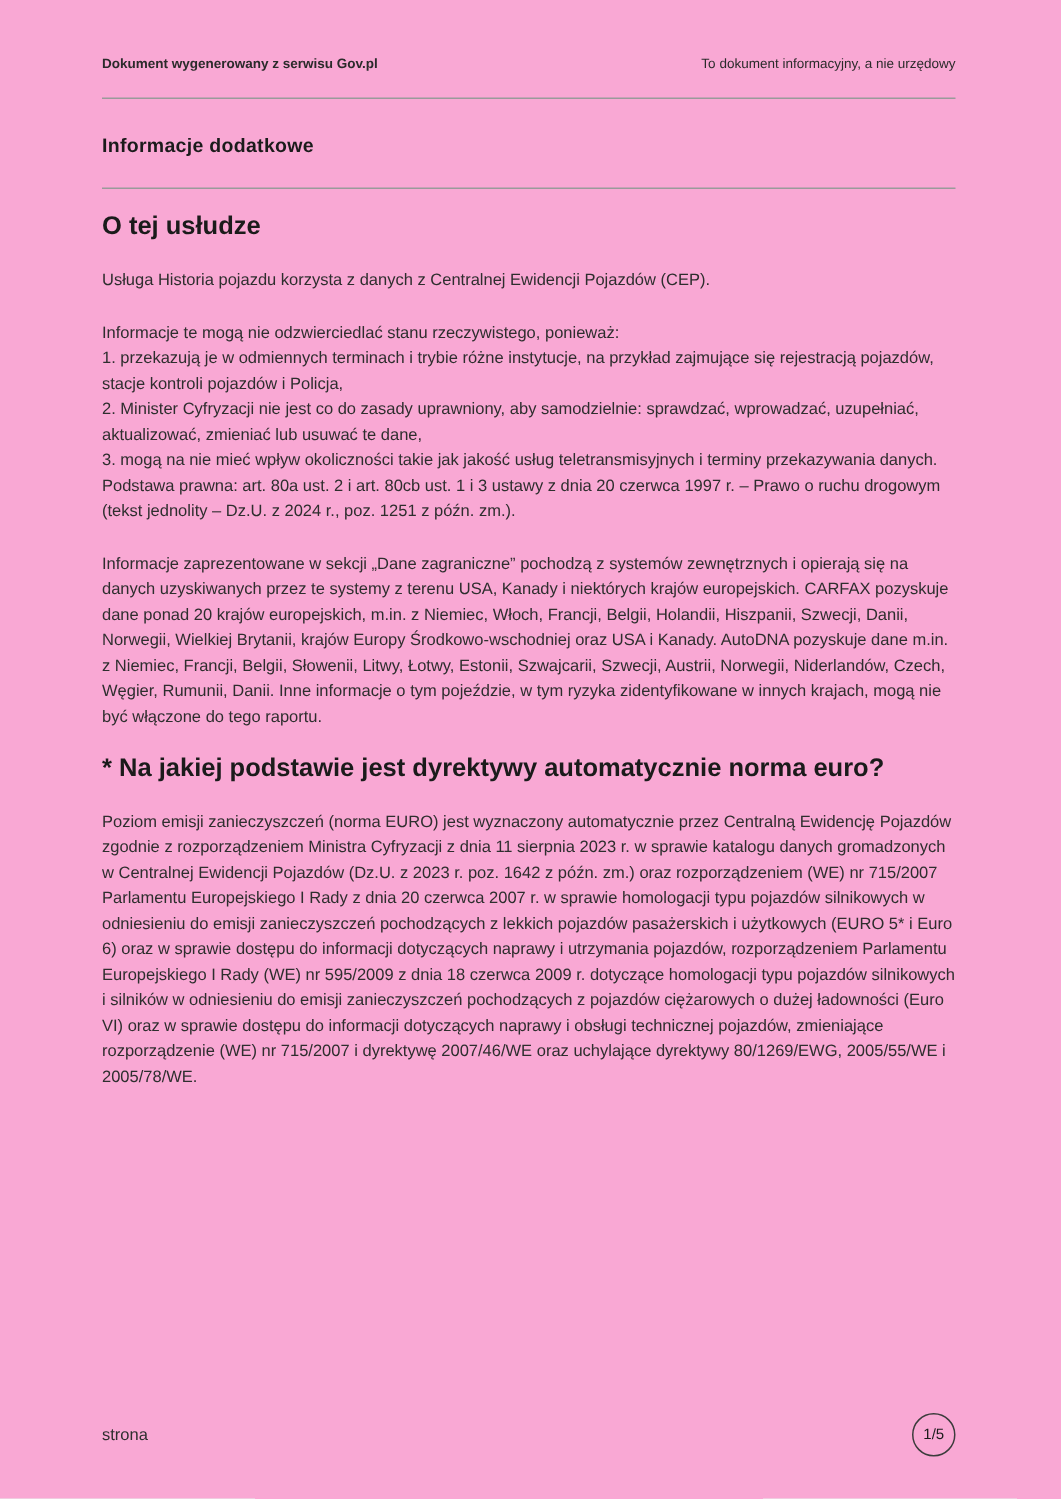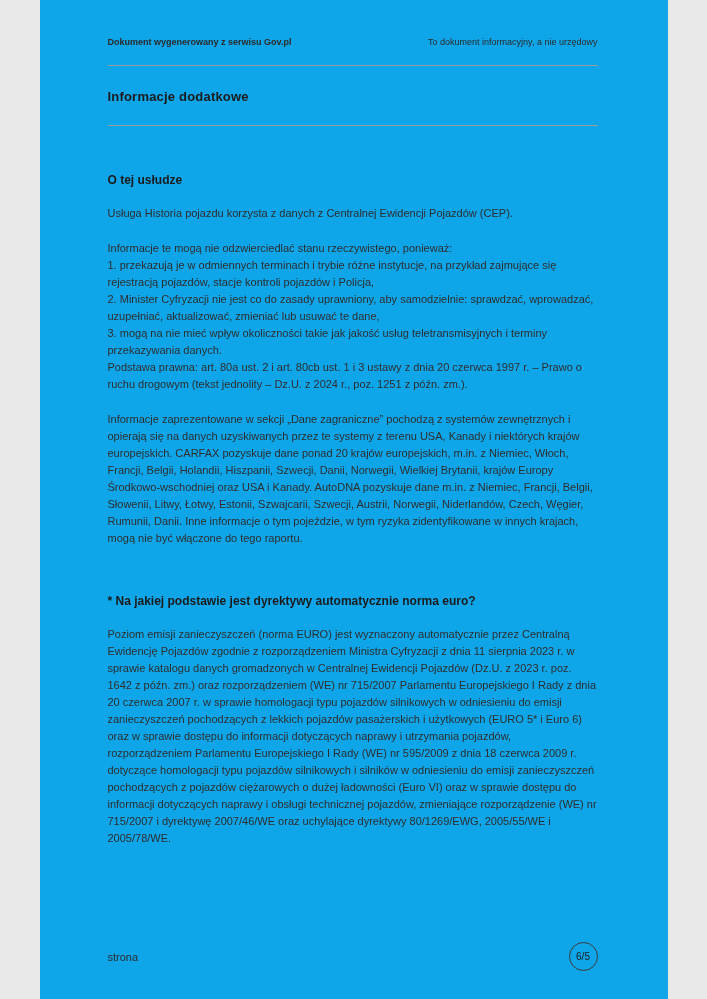--- a/index.html
+++ b/index.html
@@ -1,19 +1,19 @@
 <!DOCTYPE html>
 <html lang="pl"><head>
 <meta charset="utf-8">
 <style>
   html, body { margin: 0; padding: 0; background: #e9e9e9; }
   .page {
-    width: 628px;
+    width: 707px;
     height: 999px;
-    background: #0ea5e9;
+    background: #f9a8d4;
     position: relative;
     overflow: hidden;
     box-sizing: border-box;
     display: flex;
     flex-direction: column;
     padding: 34px 70px 0 68px;
     font-family: "Liberation Sans", "DejaVu Sans", sans-serif;
     color: #2e2e2e;
     margin: 0 auto;
   }
@@ -38,22 +38,22 @@
   .rule-top { margin-top: 15px; }
   .doc-title {
     margin: 23px 0 12px 0;
     font-size: 13px;
     font-weight: bold;
     color: #1b1b1b;
     letter-spacing: 0.2px;
   }
   .rule-title { margin-top: 9px; }
   .section-heading {
-    margin: 47px 0 0 0;
-    font-size: 12px;
+    margin: 15px 0 0 0;
+    font-size: 17px;
     font-weight: bold;
     color: #1b1b1b;
   }
   .para {
     margin: 18px 0 0 0;
     font-size: 11px;
     line-height: 17px;
     white-space: pre-line;
     color: #2e2e2e;
     max-width: 572px;
@@ -113,16 +113,16 @@
     <p class="para">Informacje zaprezentowane w sekcji „Dane zagraniczne” pochodzą z systemów zewnętrznych i opierają się na danych uzyskiwanych przez te systemy z terenu USA, Kanady i niektórych krajów europejskich. CARFAX pozyskuje dane ponad 20 krajów europejskich, m.in. z Niemiec, Włoch, Francji, Belgii, Holandii, Hiszpanii, Szwecji, Danii, Norwegii, Wielkiej Brytanii, krajów Europy Środkowo-wschodniej oraz USA i Kanady. AutoDNA pozyskuje dane m.in. z Niemiec, Francji, Belgii, Słowenii, Litwy, Łotwy, Estonii, Szwajcarii, Szwecji, Austrii, Norwegii, Niderlandów, Czech, Węgier, Rumunii, Danii. Inne informacje o tym pojeździe, w tym ryzyka zidentyfikowane w innych krajach, mogą nie być włączone do tego raportu.</p>
   </section>
 
   <section>
     <h2 class="section-heading">* Na jakiej podstawie jest dyrektywy automatycznie norma euro?</h2>
     <p class="para">Poziom emisji zanieczyszczeń (norma EURO) jest wyznaczony automatycznie przez Centralną Ewidencję Pojazdów zgodnie z rozporządzeniem Ministra Cyfryzacji z dnia 11 sierpnia 2023 r. w sprawie katalogu danych gromadzonych w Centralnej Ewidencji Pojazdów (Dz.U. z 2023 r. poz. 1642 z późn. zm.) oraz rozporządzeniem (WE) nr 715/2007 Parlamentu Europejskiego I Rady z dnia 20 czerwca 2007 r. w sprawie homologacji typu pojazdów silnikowych w odniesieniu do emisji zanieczyszczeń pochodzących z lekkich pojazdów pasażerskich i użytkowych (EURO 5* i Euro 6) oraz w sprawie dostępu do informacji dotyczących naprawy i utrzymania pojazdów, rozporządzeniem Parlamentu Europejskiego I Rady (WE) nr 595/2009 z dnia 18 czerwca 2009 r. dotyczące homologacji typu pojazdów silnikowych i silników w odniesieniu do emisji zanieczyszczeń pochodzących z pojazdów ciężarowych o dużej ładowności (Euro VI) oraz w sprawie dostępu do informacji dotyczących naprawy i obsługi technicznej pojazdów, zmieniające rozporządzenie (WE) nr 715/2007 i dyrektywę 2007/46/WE oraz uchylające dyrektywy 80/1269/EWG, 2005/55/WE i 2005/78/WE.</p>
   </section>
 
   <div class="doc-footer">
     <span>strona</span>
-    <span class="page-badge">6/5</span>
+    <span class="page-badge">1/5</span>
   </div>
 
 </div>
 
 </body></html>

